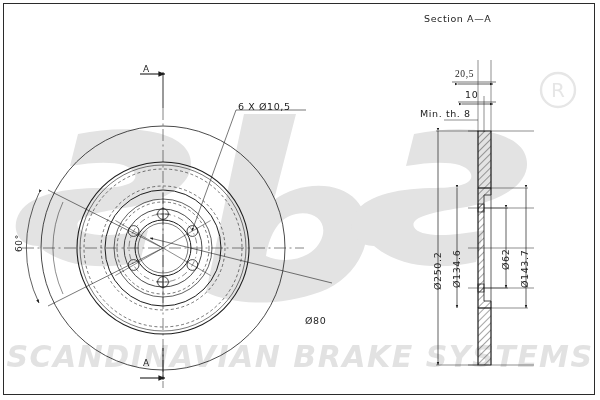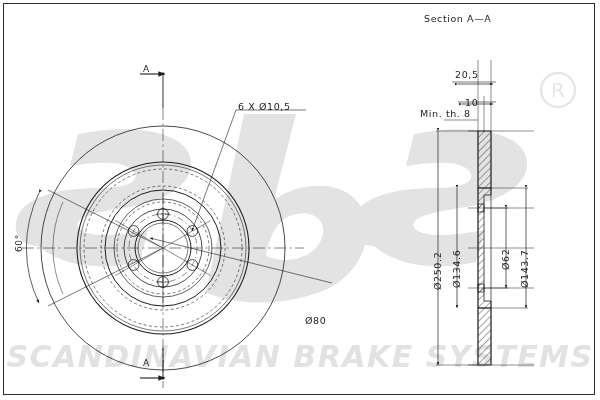--- a/index.html
+++ b/index.html
@@ -28,22 +28,22 @@
   
   .lbl{position:absolute;font-family:"DejaVu Sans",sans-serif;
        font-size:9.5px;color:#1d1d1d;white-space:nowrap;letter-spacing:.6px;}
   .lbl-sm{font-size:9px;}
   .rot90{transform:rotate(-90deg);transform-origin:left top;}
 
   #lbl-section{left:424px;top:13px;}
   #lbl-6x{left:238px;top:101px;}
   #lbl-d80{left:305px;top:271px;margin-top:44px;}
   #lbl-60{left:14px;top:252px;font-size:9px;}
-  #lbl-205{left:455px;top:69px;}
-  #lbl-10{left:465px;top:89px;margin-top:8px;}
+  #lbl-205{left:455px;top:69px;font-family:Liberation Serif, serif;}
+  #lbl-10{left:465px;top:89px;}
   #lbl-minth{left:404px;top:108px;padding-left:16px;}
   #lbl-2502{left:432px;top:290px;}
   #lbl-1346{left:451px;top:288px;}
   #lbl-62{left:500px;top:270px;}
   #lbl-1437{left:519px;top:288px;}
   #lbl-A-top{left:143px;top:64px;}
   #lbl-A-bot{left:143px;top:358px;}
 </style>
 </head>
 <body>

